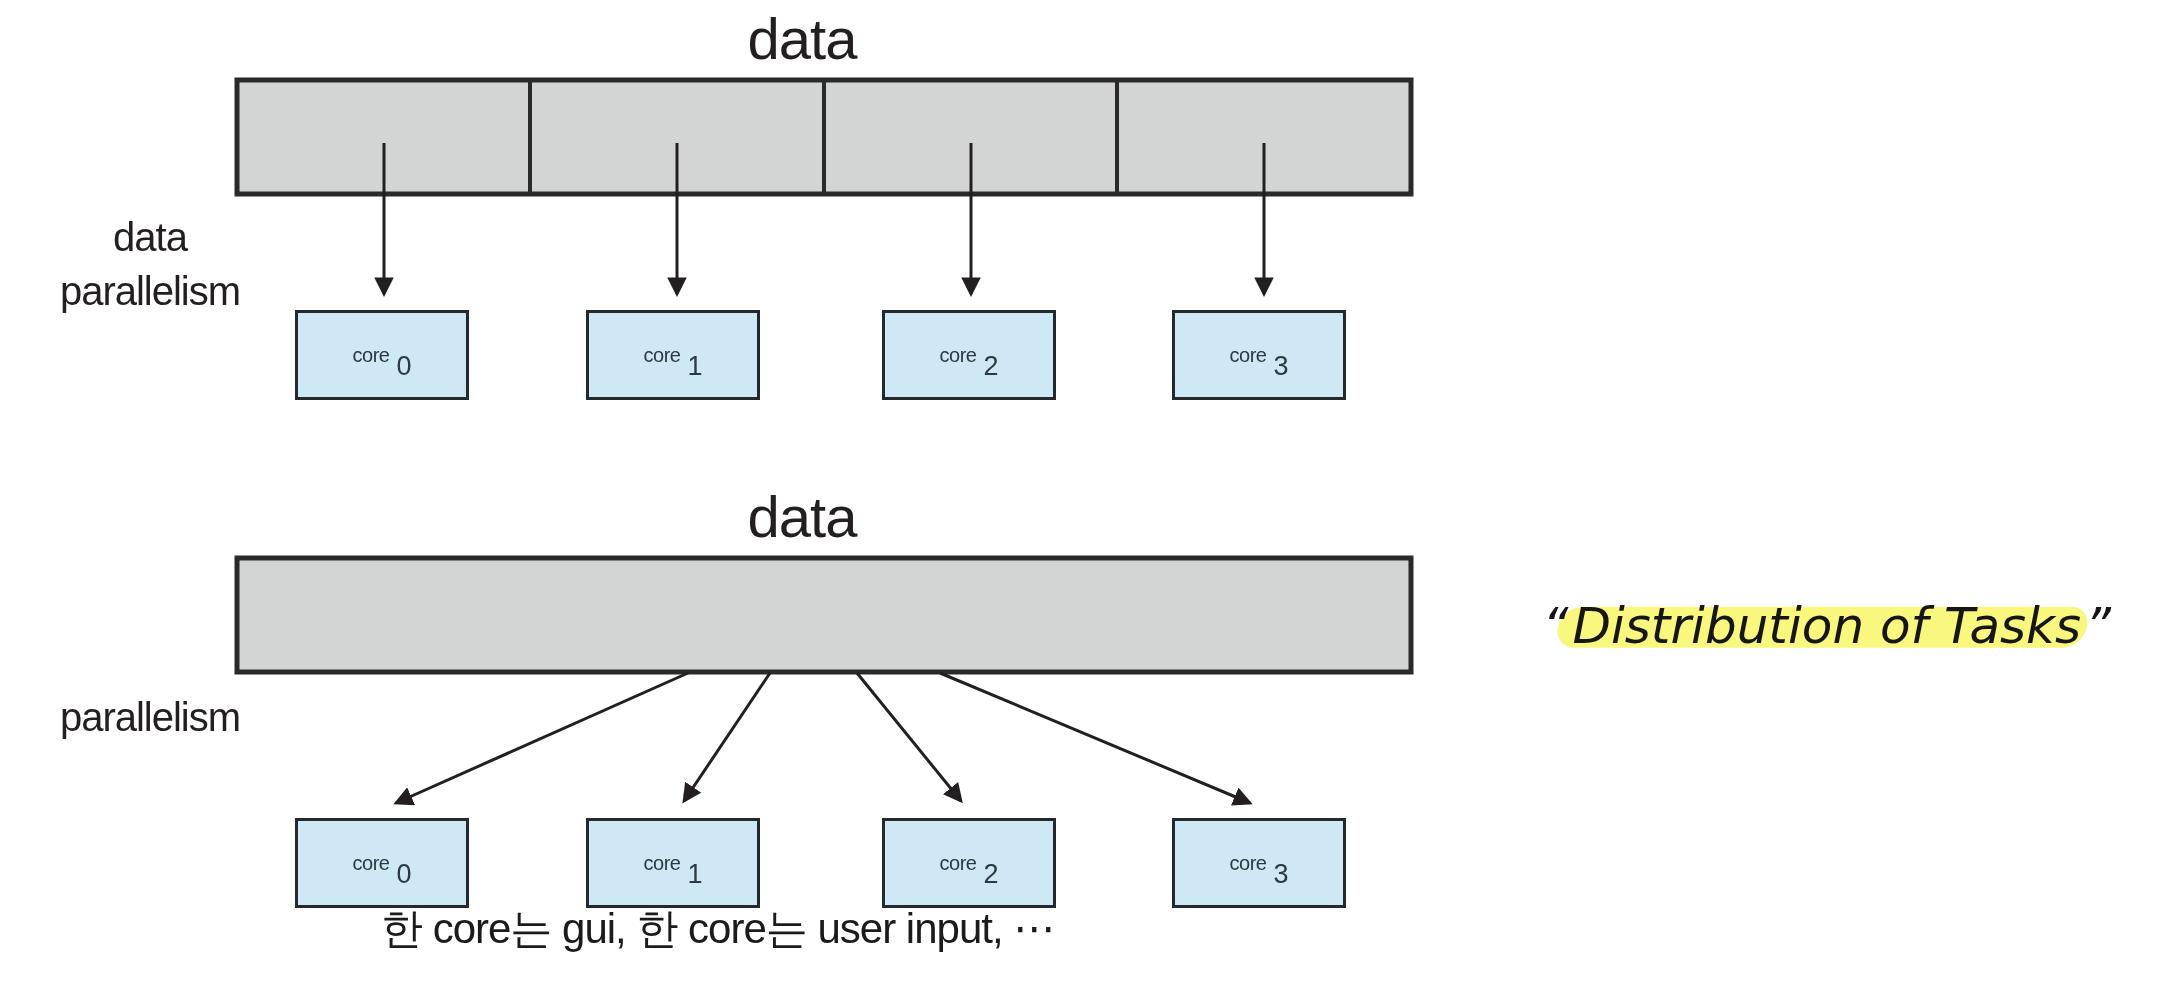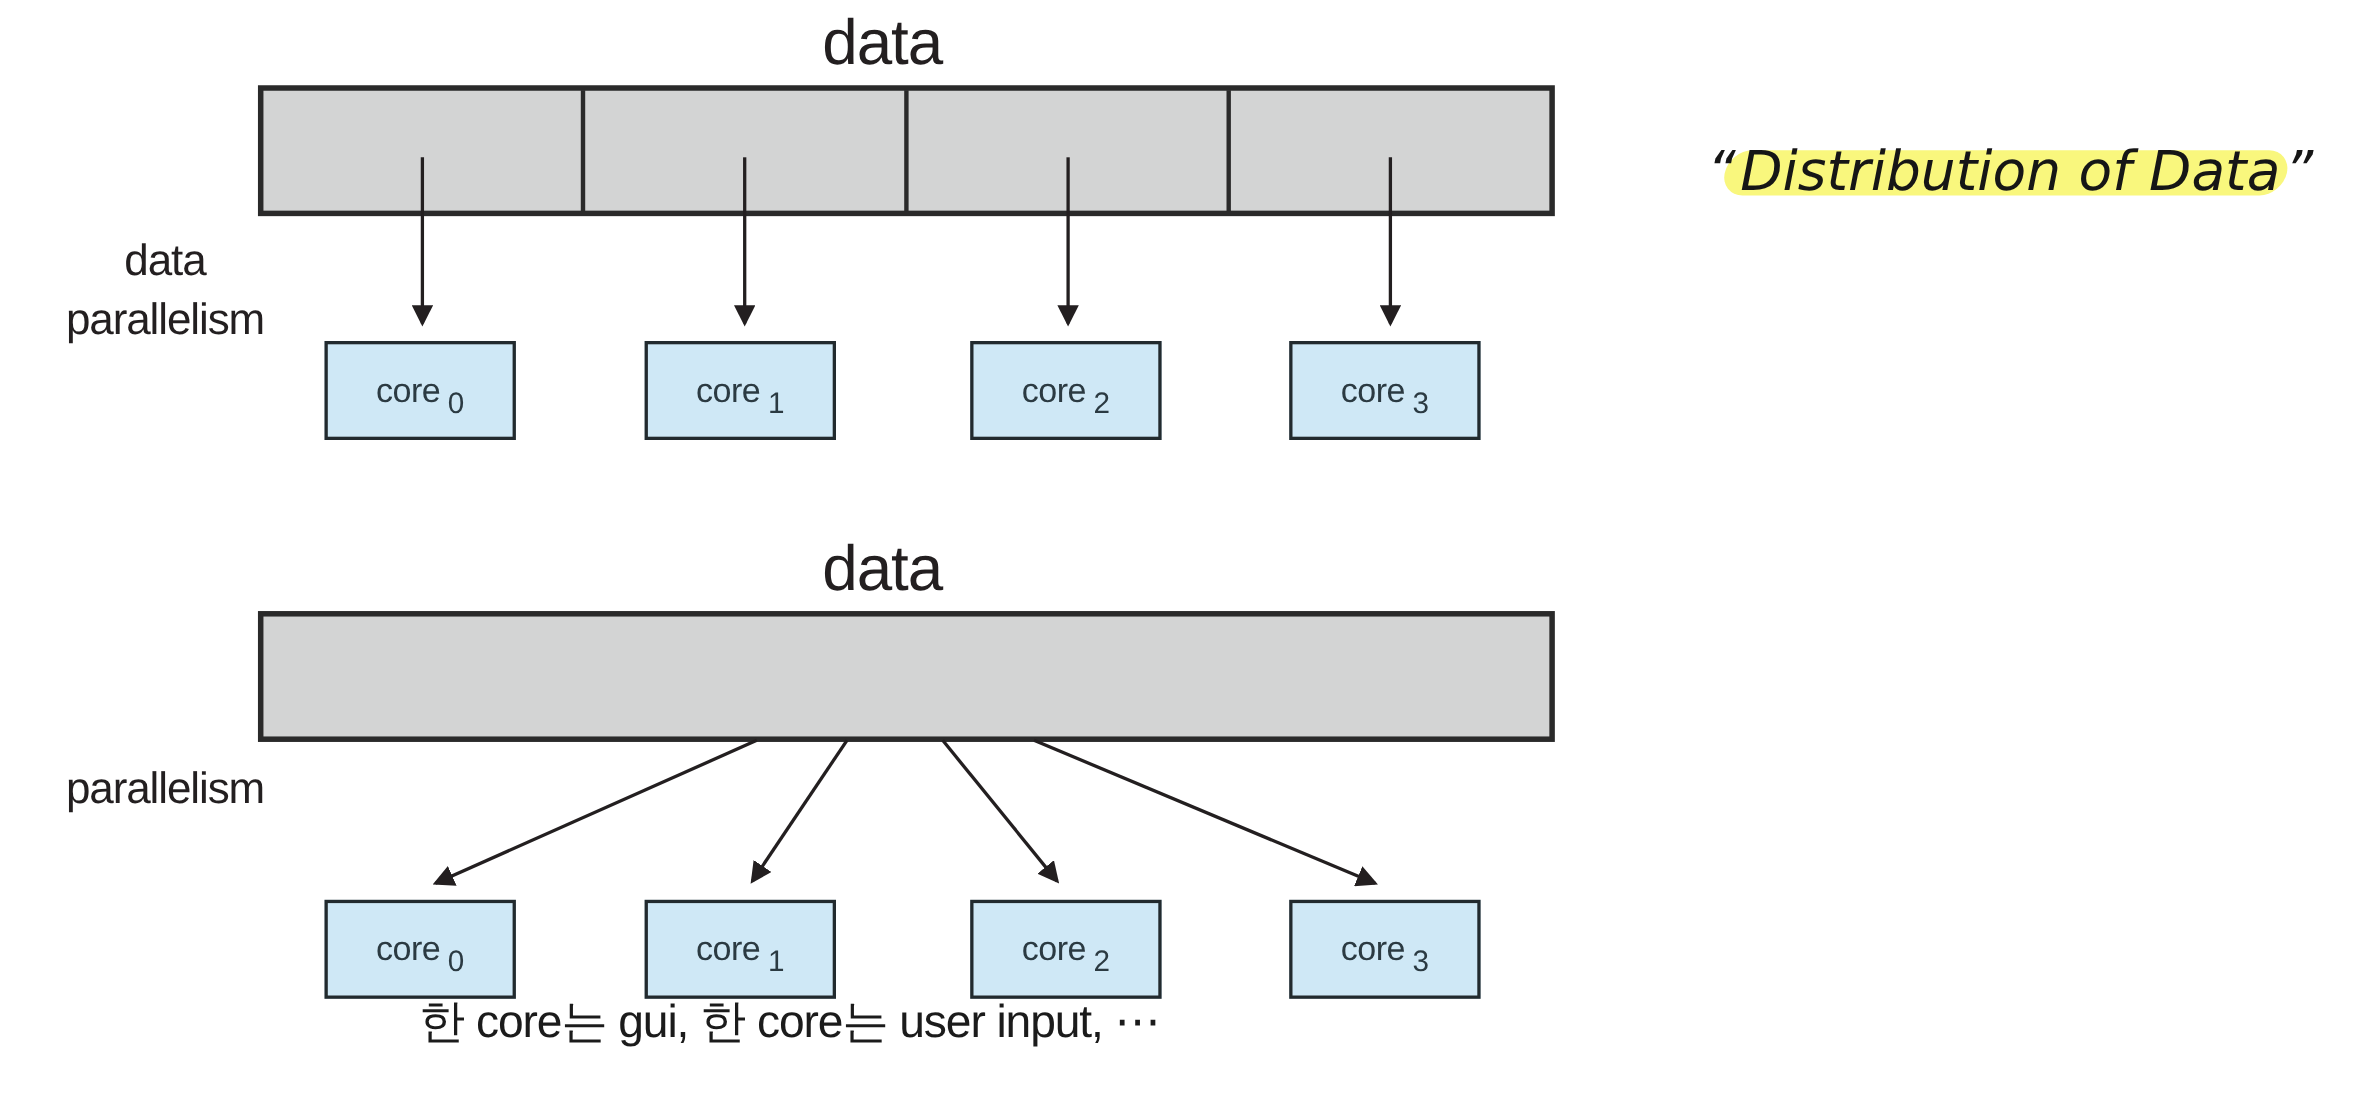--- a/index.html
+++ b/index.html
@@ -33,21 +33,21 @@
     letter-spacing:-1px;
   }
   .core-box{
     position:absolute;
     width:168px;height:84px;
     background:var(--box-fill);
     border:3px solid #222a2e;
     display:flex;align-items:center;justify-content:center;
     color:var(--box-text);
   }
-  .core-label{font-size:31px;letter-spacing:-0.5px;}
+  .core-label{font-size:20px;letter-spacing:-0.5px;}
   .core-sub{font-size:27px;margin-left:7px;position:relative;top:11px;}
   .annotation{
     font-family:"DejaVu Sans","Liberation Sans",sans-serif;
     font-style:italic;
     font-size:50px;line-height:60px;
     color:#161616;
   }
   .annotation .q{position:relative;z-index:2;}
   .hl{position:relative;z-index:1;padding:0 4px;}
   .hl::before{
@@ -120,23 +120,20 @@
   </div>
   <div class="core-box" style="left:882px;top:310px;">
     <span class="core-label">core</span>
     <span class="core-sub">2</span>
   </div>
   <div class="core-box" style="left:1172px;top:310px;">
     <span class="core-label">core</span>
     <span class="core-sub">3</span>
   </div>
 
-  <div class="abs annotation" style="right:60px;top:126px;">
-    <span class="q">“</span><span class="hl">Distribution of Data</span><span class="q">”</span>
-  </div>
 
   <div class="abs bar-title" style="left:802px;top:486px;">data</div>
 
   <div class="abs side-label" style="left:0px;top:690px;">
     <div>parallelism</div>
   </div>
 
   <div class="core-box" style="left:295px;top:818px;">
     <span class="core-label">core</span>
     <span class="core-sub">0</span>
@@ -147,16 +144,19 @@
   </div>
   <div class="core-box" style="left:882px;top:818px;">
     <span class="core-label">core</span>
     <span class="core-sub">2</span>
   </div>
   <div class="core-box" style="left:1172px;top:818px;">
     <span class="core-label">core</span>
     <span class="core-sub">3</span>
   </div>
 
+  <div class="abs annotation" style="right:52px;top:596px;">
+    <span class="q">“</span><span class="hl">Distribution of Tasks</span><span class="q">”</span>
+  </div>
 
   <div class="abs caption" style="left:381px;top:903px;">한 core는 gui, 한 core는 user input, ⋯</div>
 
 </div>
 
 </body></html>

